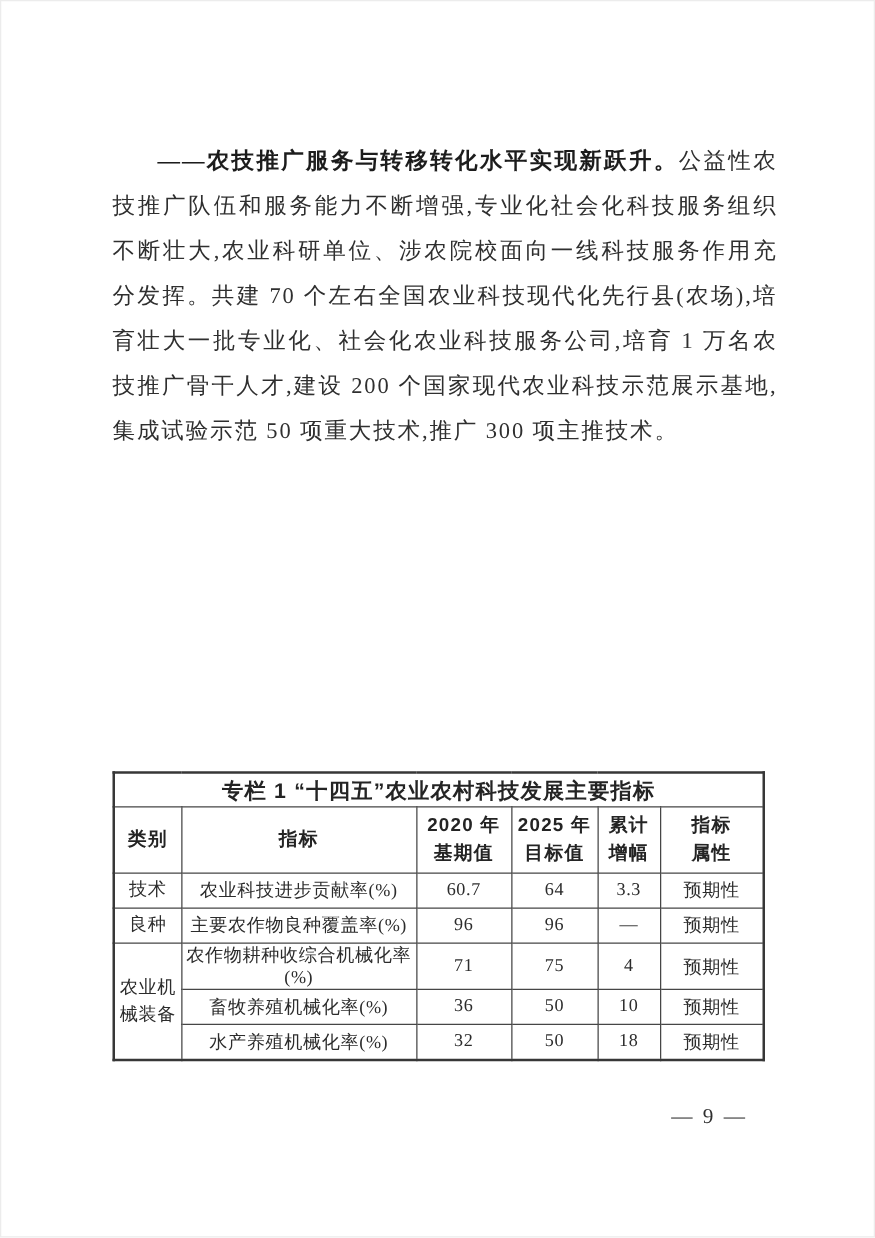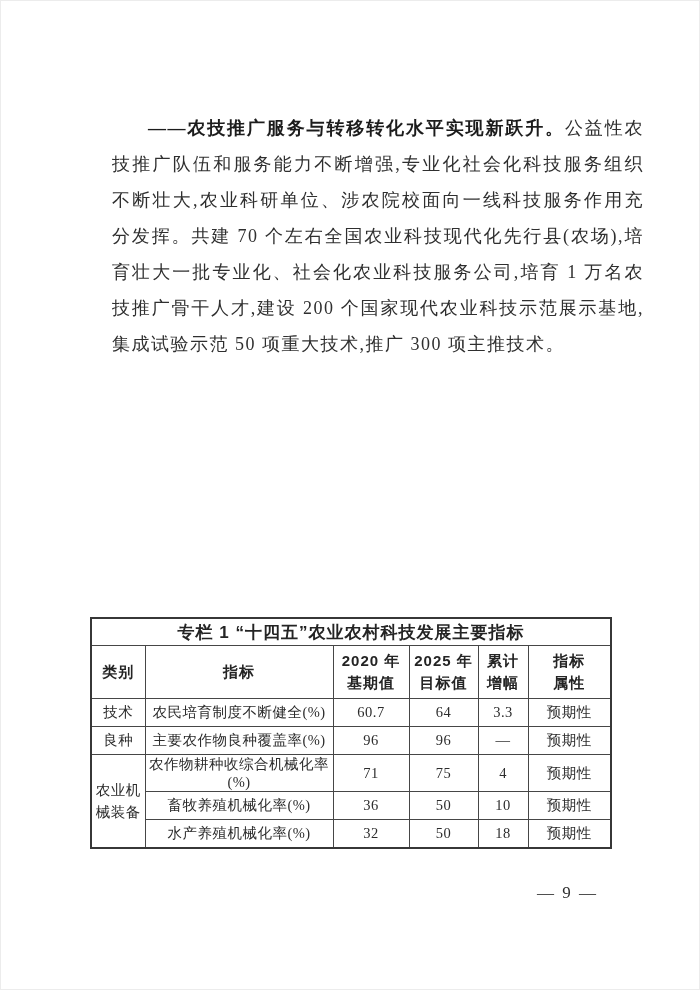--- a/index.html
+++ b/index.html
@@ -24,21 +24,20 @@
   
   .text-block {
     position: absolute;
     left: 90px;
     width: 532px;
     top: 110px;
     font-size: 18px;
     line-height: 36px;
     letter-spacing: 1.5px;
     color: #2f2f2f;
-    margin-left: 22px;
   }
   .text-block p {
     margin: 0;
     text-indent: 2em;
     text-align: justify;
     text-justify: inter-ideograph;
   }
   .lead {
     font-weight: bold;
     color: #1c1c1c;
@@ -124,21 +123,21 @@
         <th><span>指标</span></th>
         <th><span>2020 年</span><br><span>基期值</span></th>
         <th><span>2025 年</span><br><span>目标值</span></th>
         <th><span>累计</span><br><span>增幅</span></th>
         <th><span>指标</span><br><span>属性</span></th>
       </tr>
     </thead>
     <tbody>
       <tr>
         <td class="cat">技术</td>
-        <td>农民培育制度不断健全(%)</td>
+        <td>农业科技进步贡献率(%)</td>
         <td>60.7</td>
         <td>64</td>
         <td>3.3</td>
         <td>预期性</td>
       </tr>
       <tr>
         <td class="cat">良种</td>
         <td>主要农作物良种覆盖率(%)</td>
         <td>96</td>
         <td>96</td>

